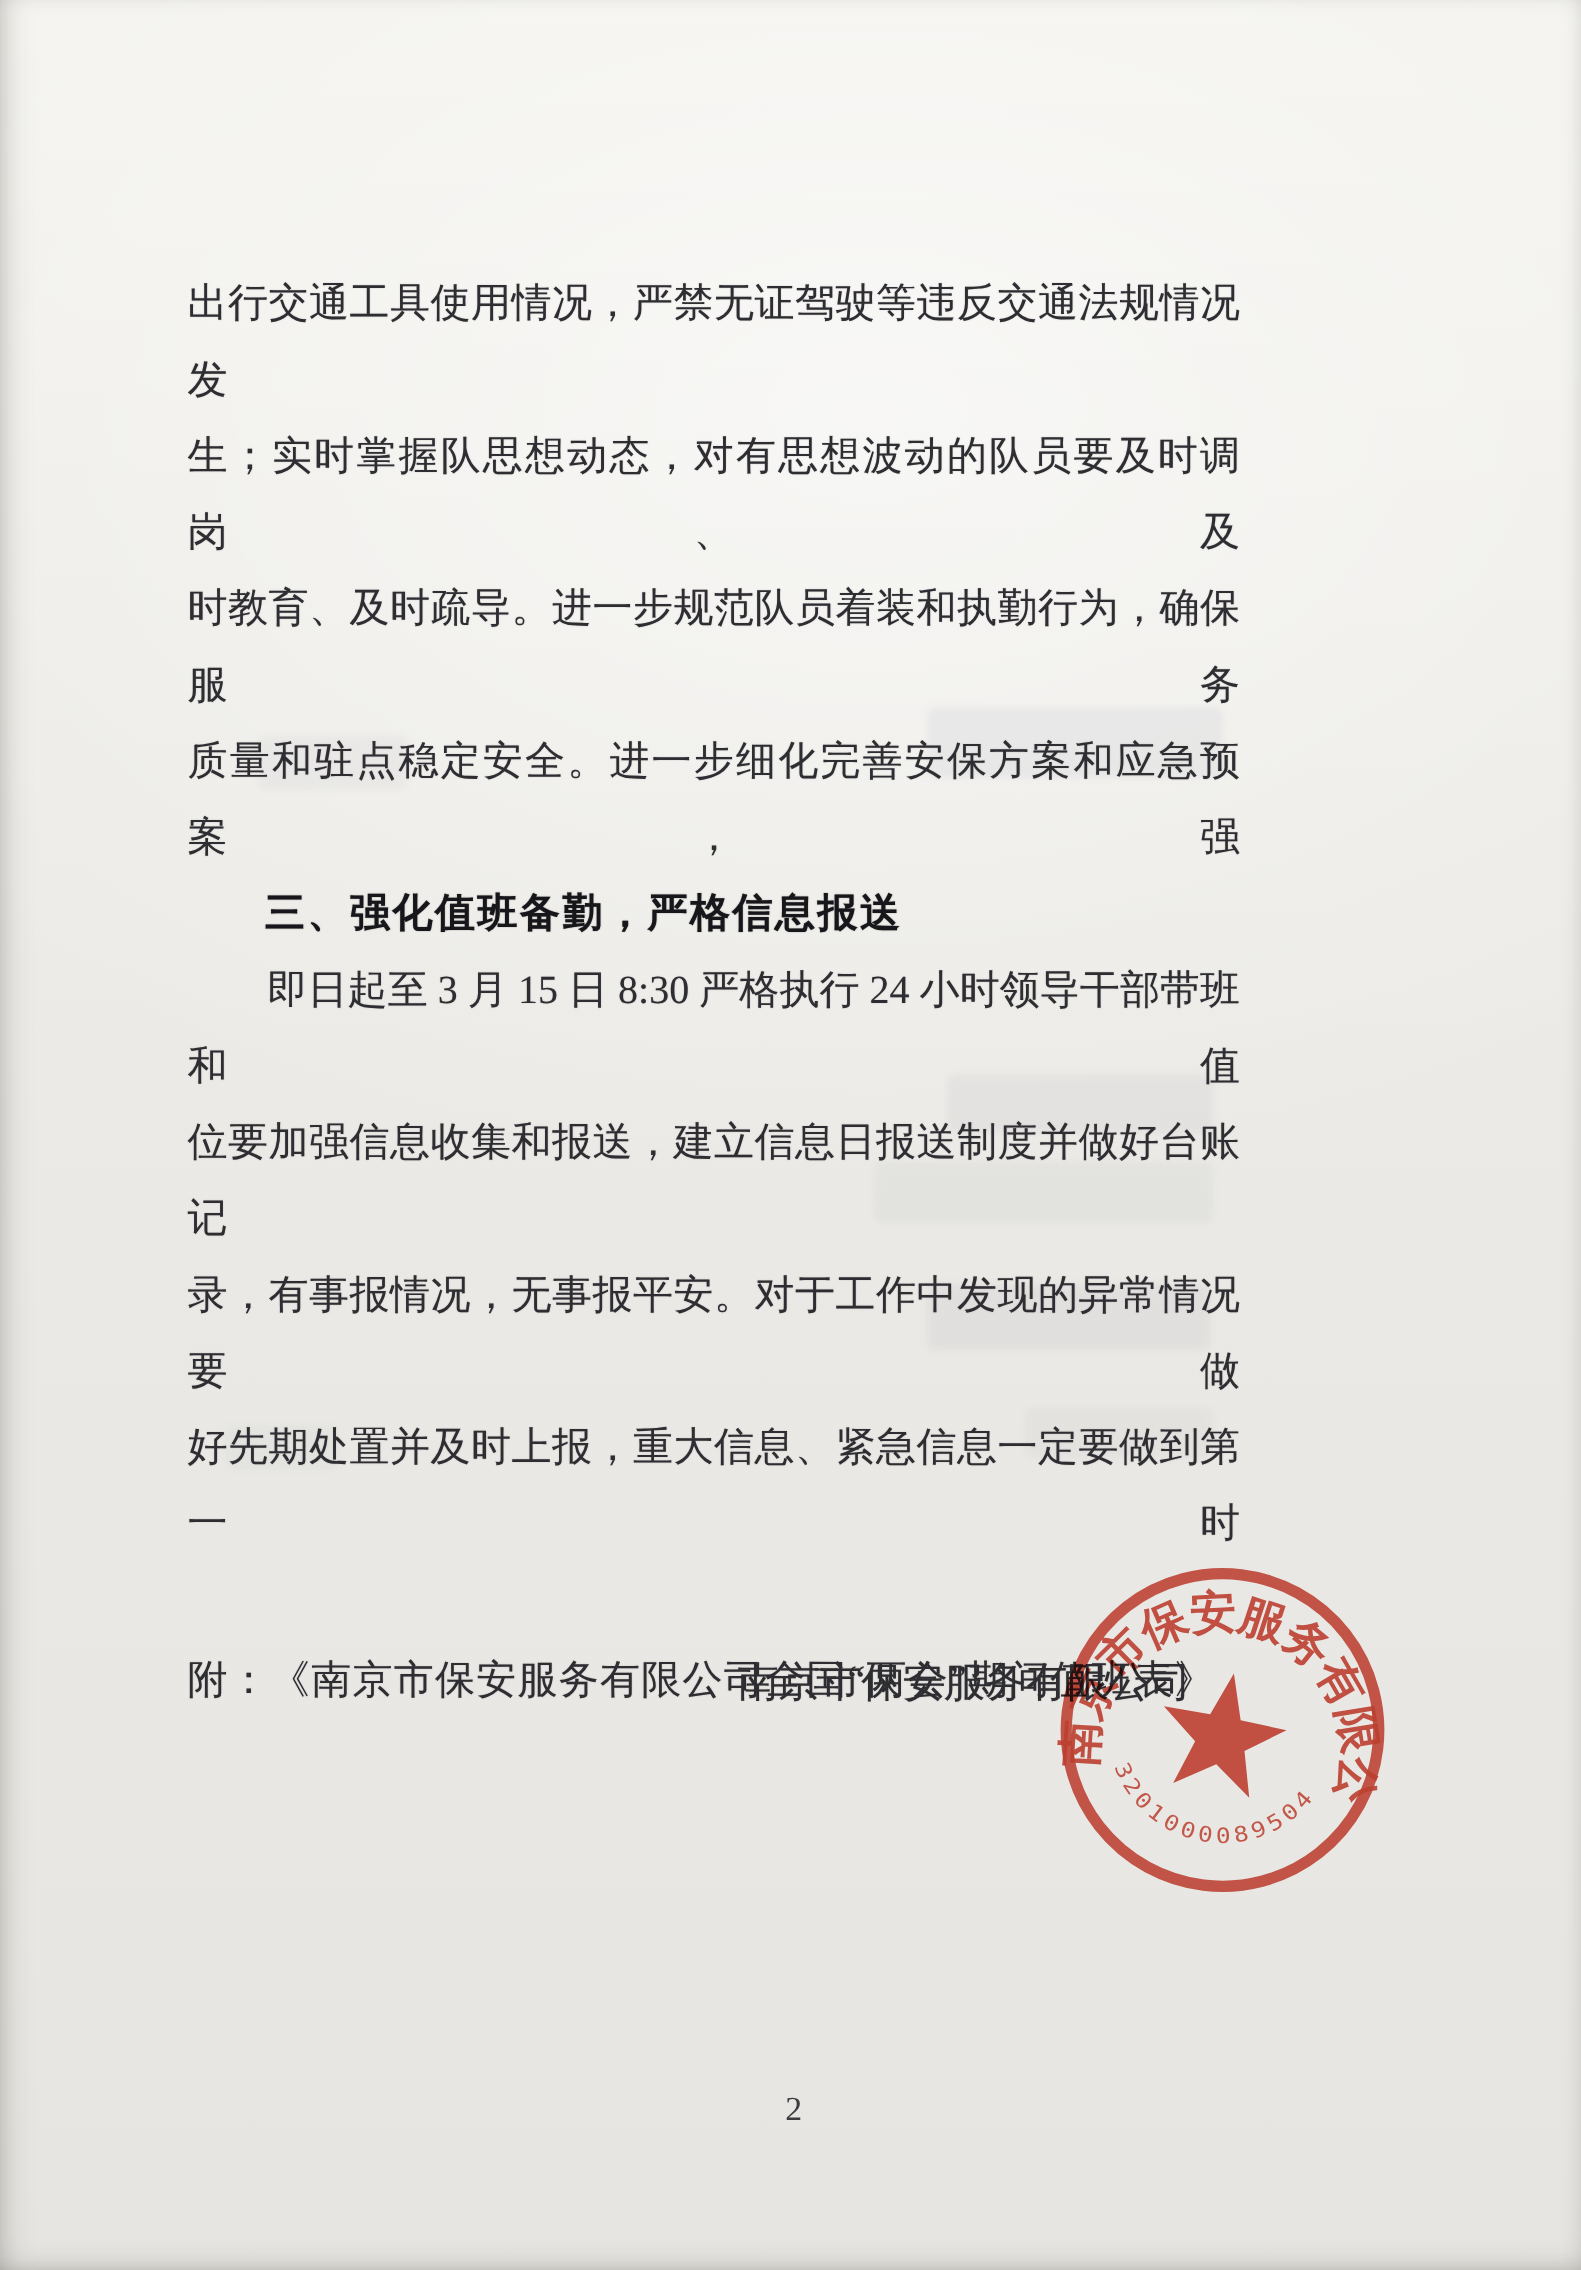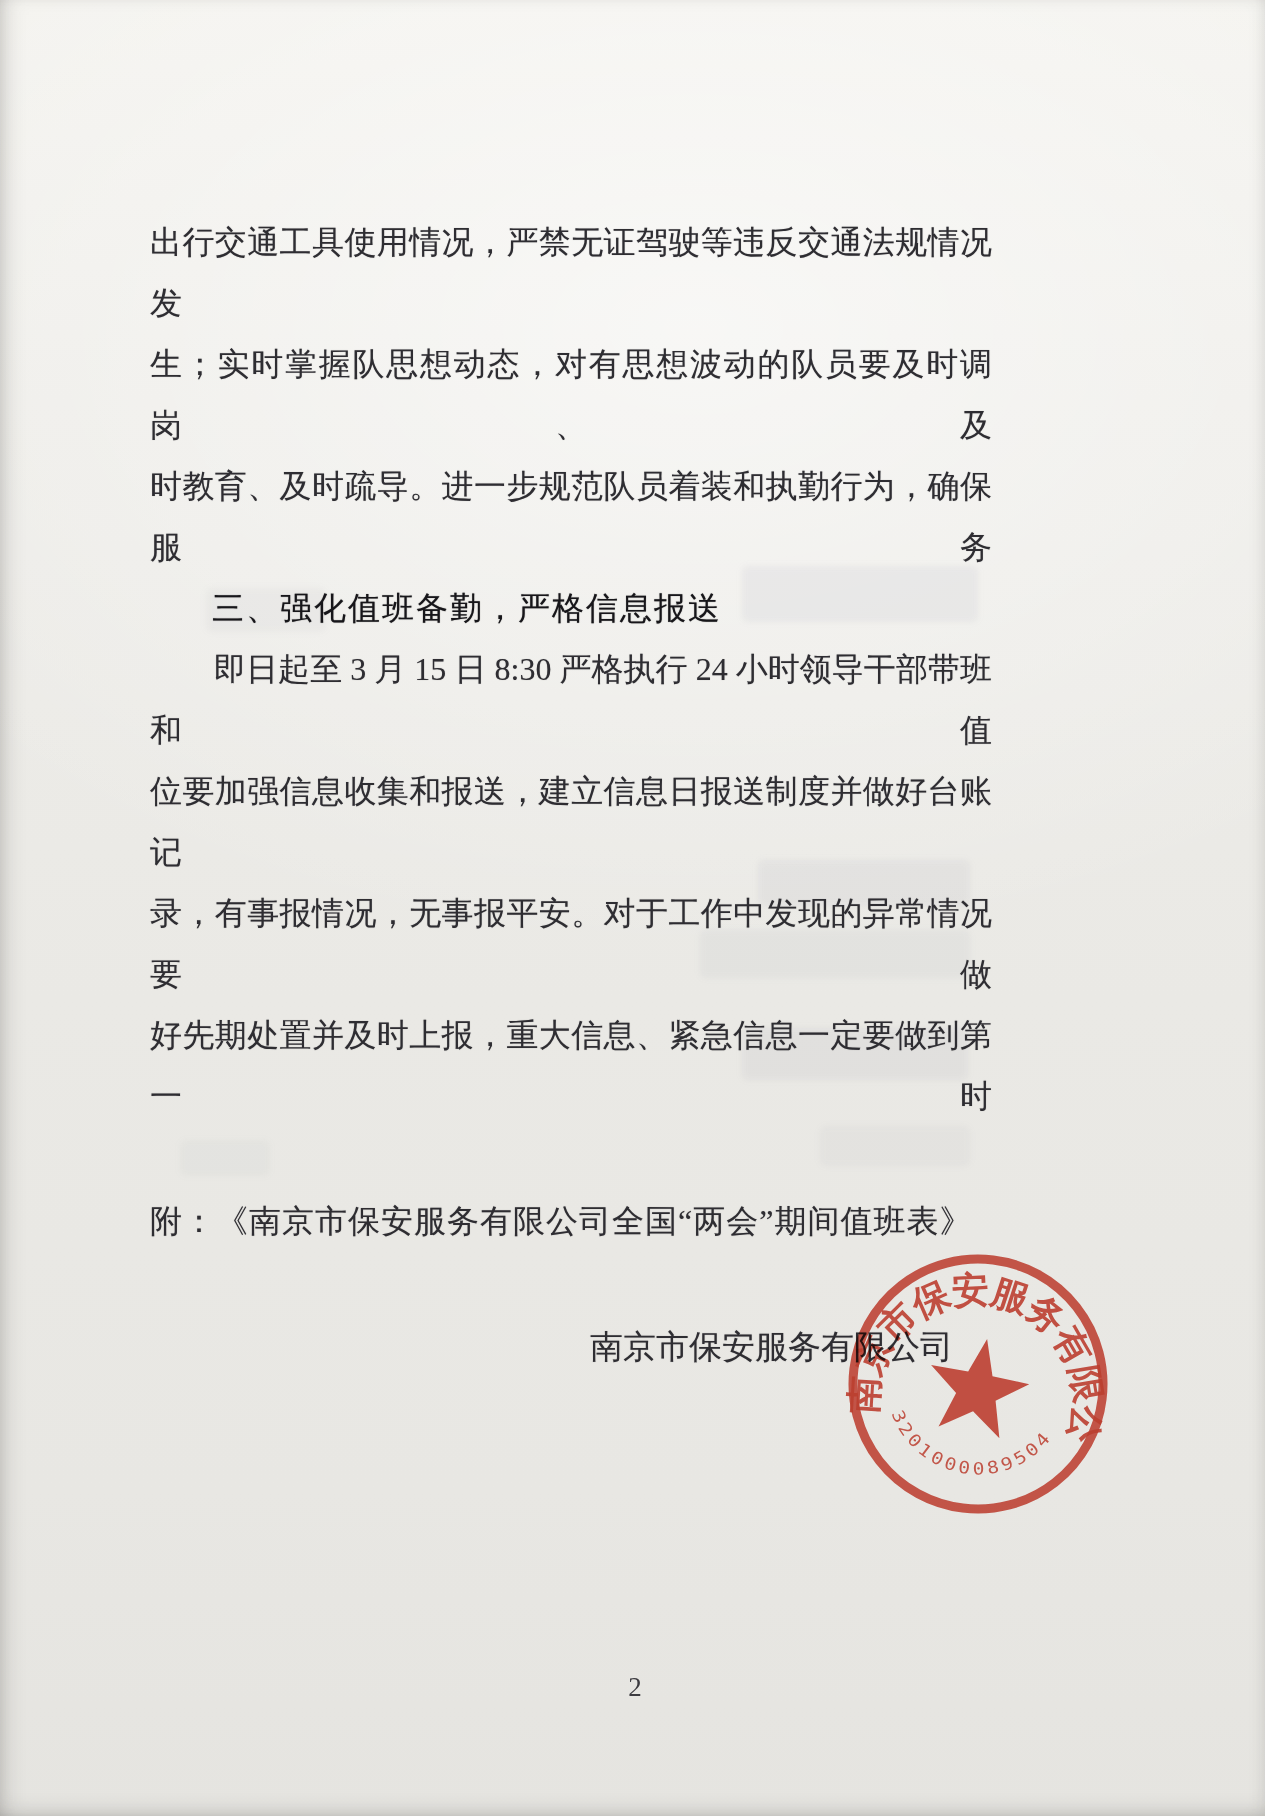--- a/index.html
+++ b/index.html
@@ -18,21 +18,21 @@
   }
   
   .content{
     position:absolute;left:150px;top:212px;width:842px;
     font-size:32px;line-height:61px;color:#2e2d32;
     text-shadow:0 0 1px rgba(46,45,50,.35);
   }
   .line{width:842px;}
   .j{text-align:justify;text-align-last:justify;-moz-text-align-last:justify;text-justify:inter-character;}
   .indent2{text-indent:64px;}
-  .heading{font-weight:normal;color:#17161a;padding-left:62px;letter-spacing:2px;text-shadow:0 0 1px rgba(0,0,0,.55);}
+  .heading{font-weight:bold;color:#17161a;padding-left:62px;letter-spacing:2px;text-shadow:0 0 1px rgba(0,0,0,.55);}
   .attachment{margin-top:64px;letter-spacing:1px;}
   
   .sig-block{
     position:absolute;top:1312px;right:312px;text-align:right;
     font-size:33px;line-height:70px;color:#2e2d32;
     text-shadow:0 0 1px rgba(46,45,50,.35);
   }
   .sig-block .date{letter-spacing:2px;}
   
   .page-num{
@@ -69,20 +69,21 @@
   <div class="ghost g3"></div>
   <div class="ghost g4"></div>
   <div class="ghost g5"></div>
   <div class="ghost g6"></div>
   <div class="ghost g7"></div>
 
   <div class="content">
     <div class="line j">出行交通工具使用情况，严禁无证驾驶等违反交通法规情况发</div>
     <div class="line j">生；实时掌握队思想动态，对有思想波动的队员要及时调岗、及</div>
     <div class="line j">时教育、及时疏导。进一步规范队员着装和执勤行为，确保服务</div>
+    <div class="line j">质量和驻点稳定安全。进一步细化完善安保方案和应急预案，强</div>
 
     <div class="line heading">三、强化值班备勤，严格信息报送</div>
 
     <div class="line j indent2">即日起至 3 月 15 日 8:30 严格执行 24 小时领导干部带班和值</div>
     <div class="line j">位要加强信息收集和报送，建立信息日报送制度并做好台账记</div>
     <div class="line j">录，有事报情况，无事报平安。对于工作中发现的异常情况要做</div>
     <div class="line j">好先期处置并及时上报，重大信息、紧急信息一定要做到第一时</div>
 
     <div class="line attachment">附：《南京市保安服务有限公司全国“两会”期间值班表》</div>
   </div>

